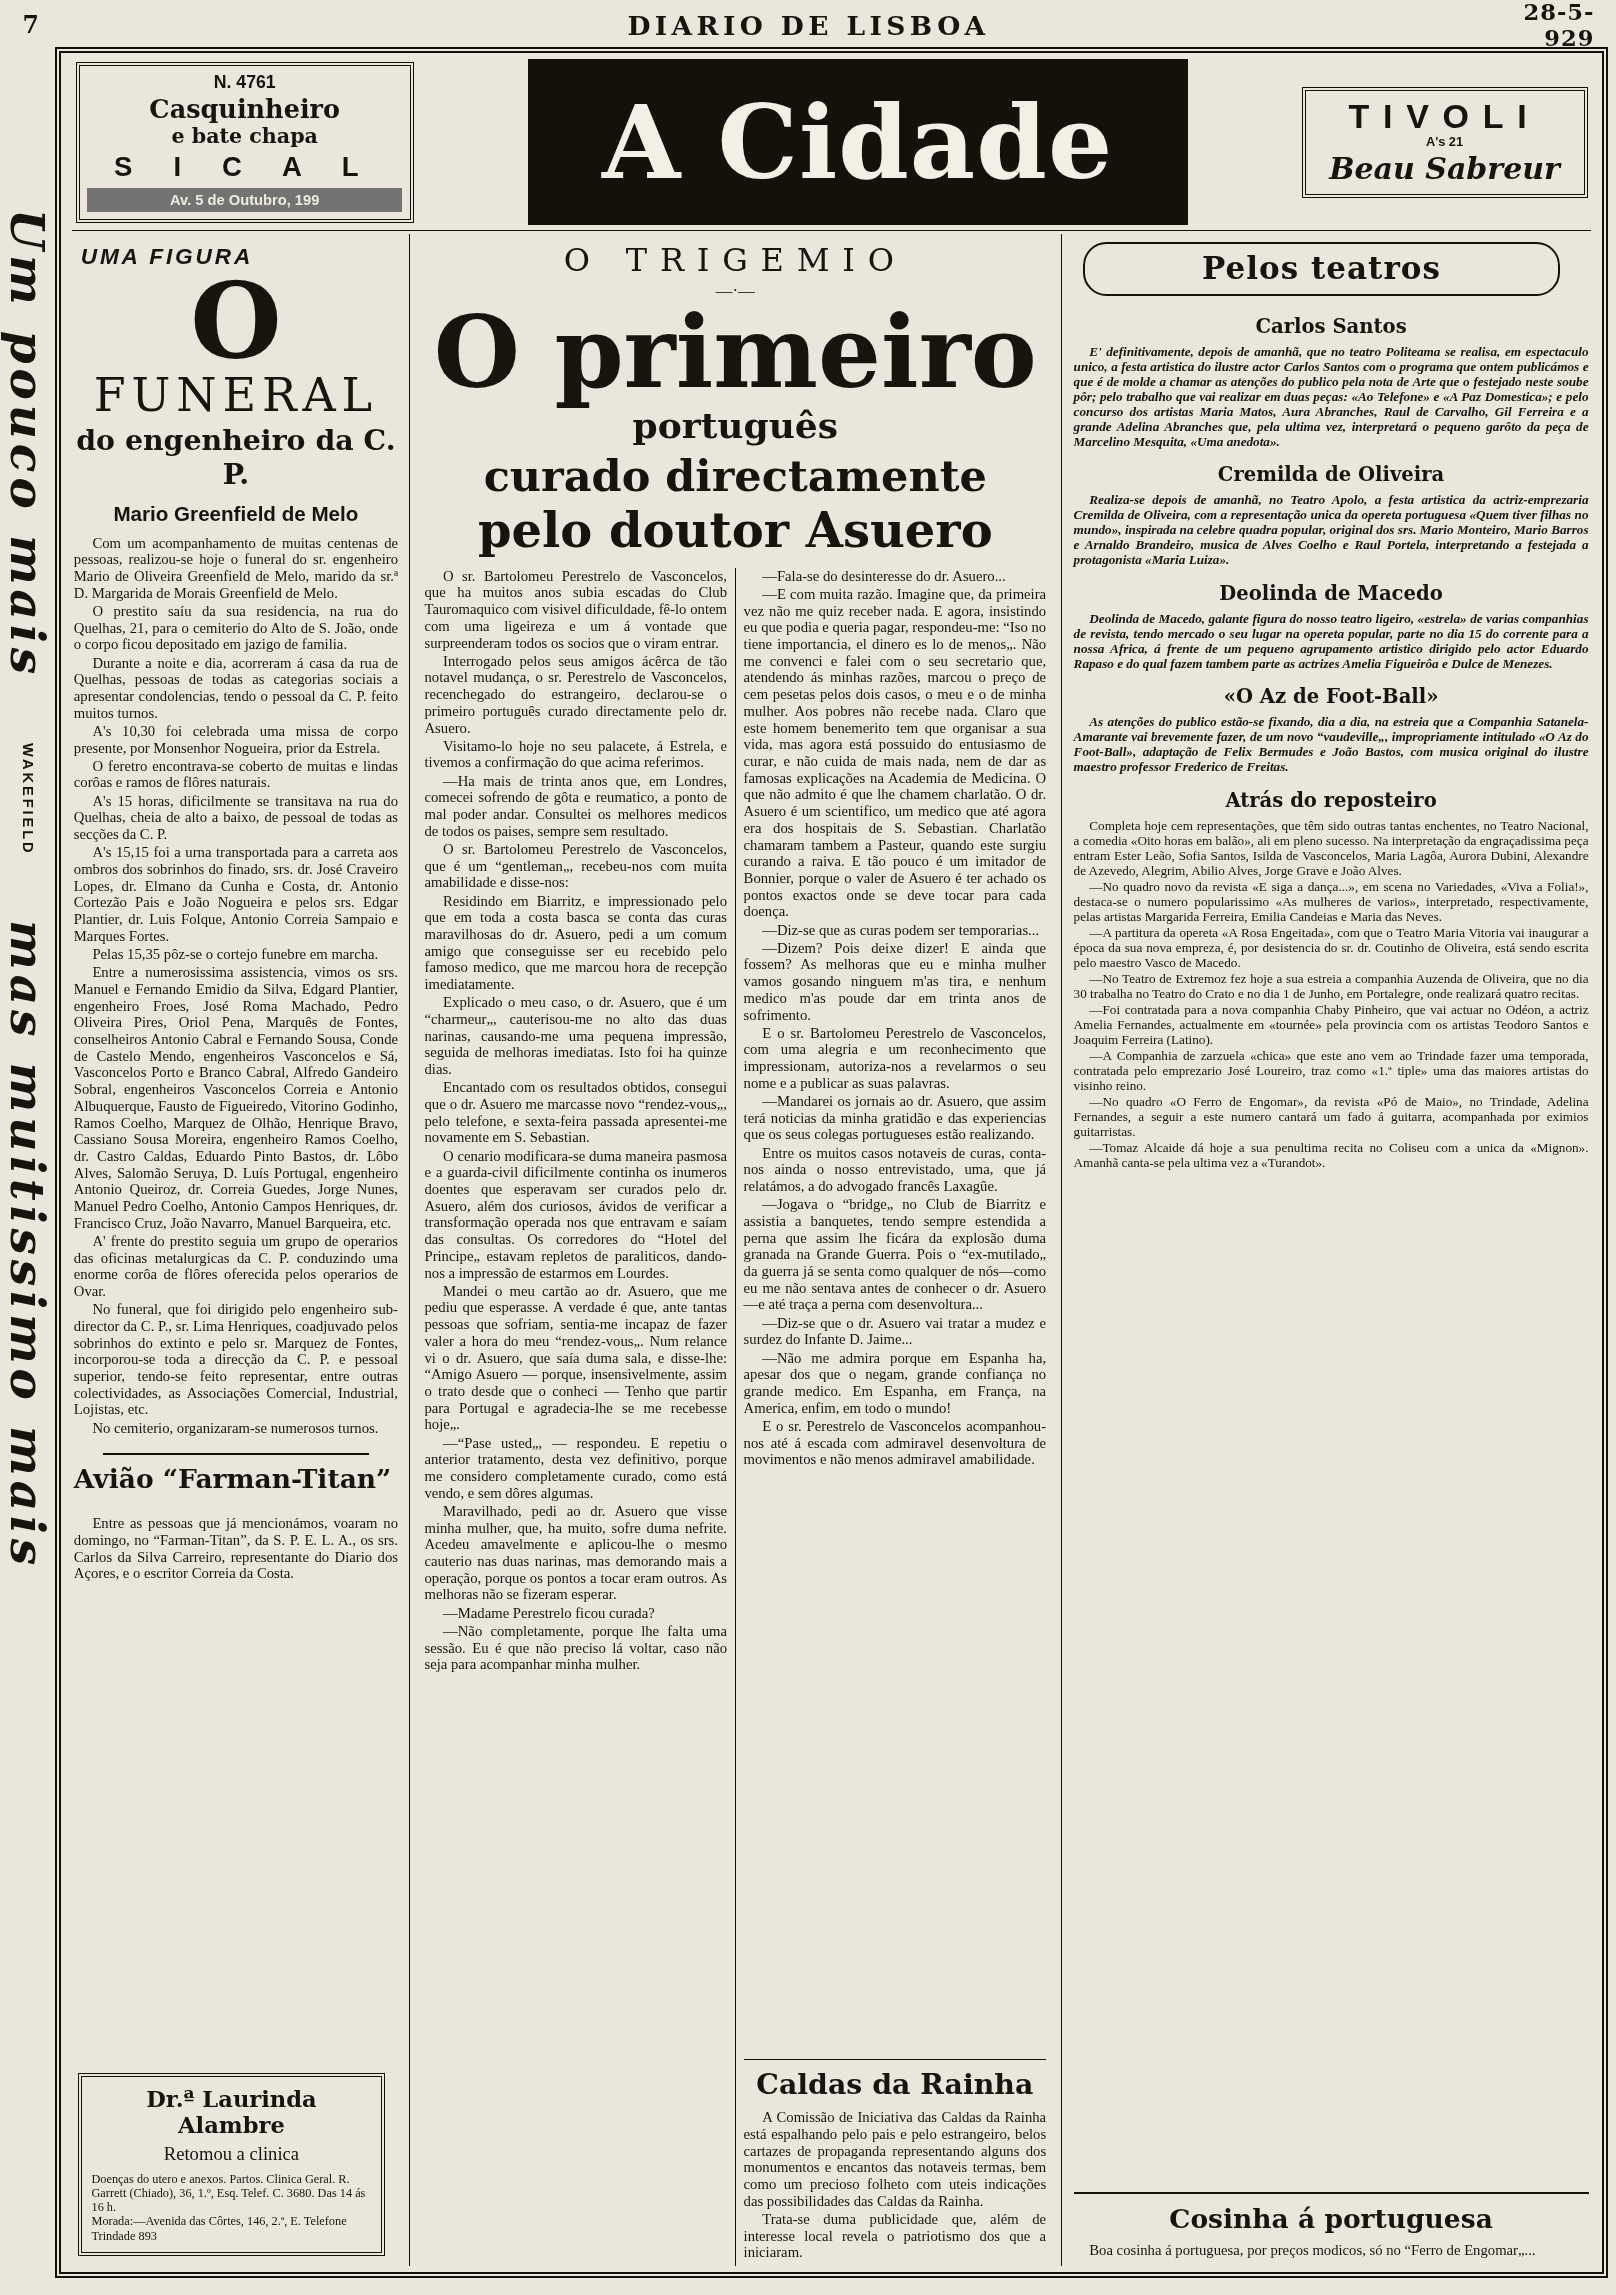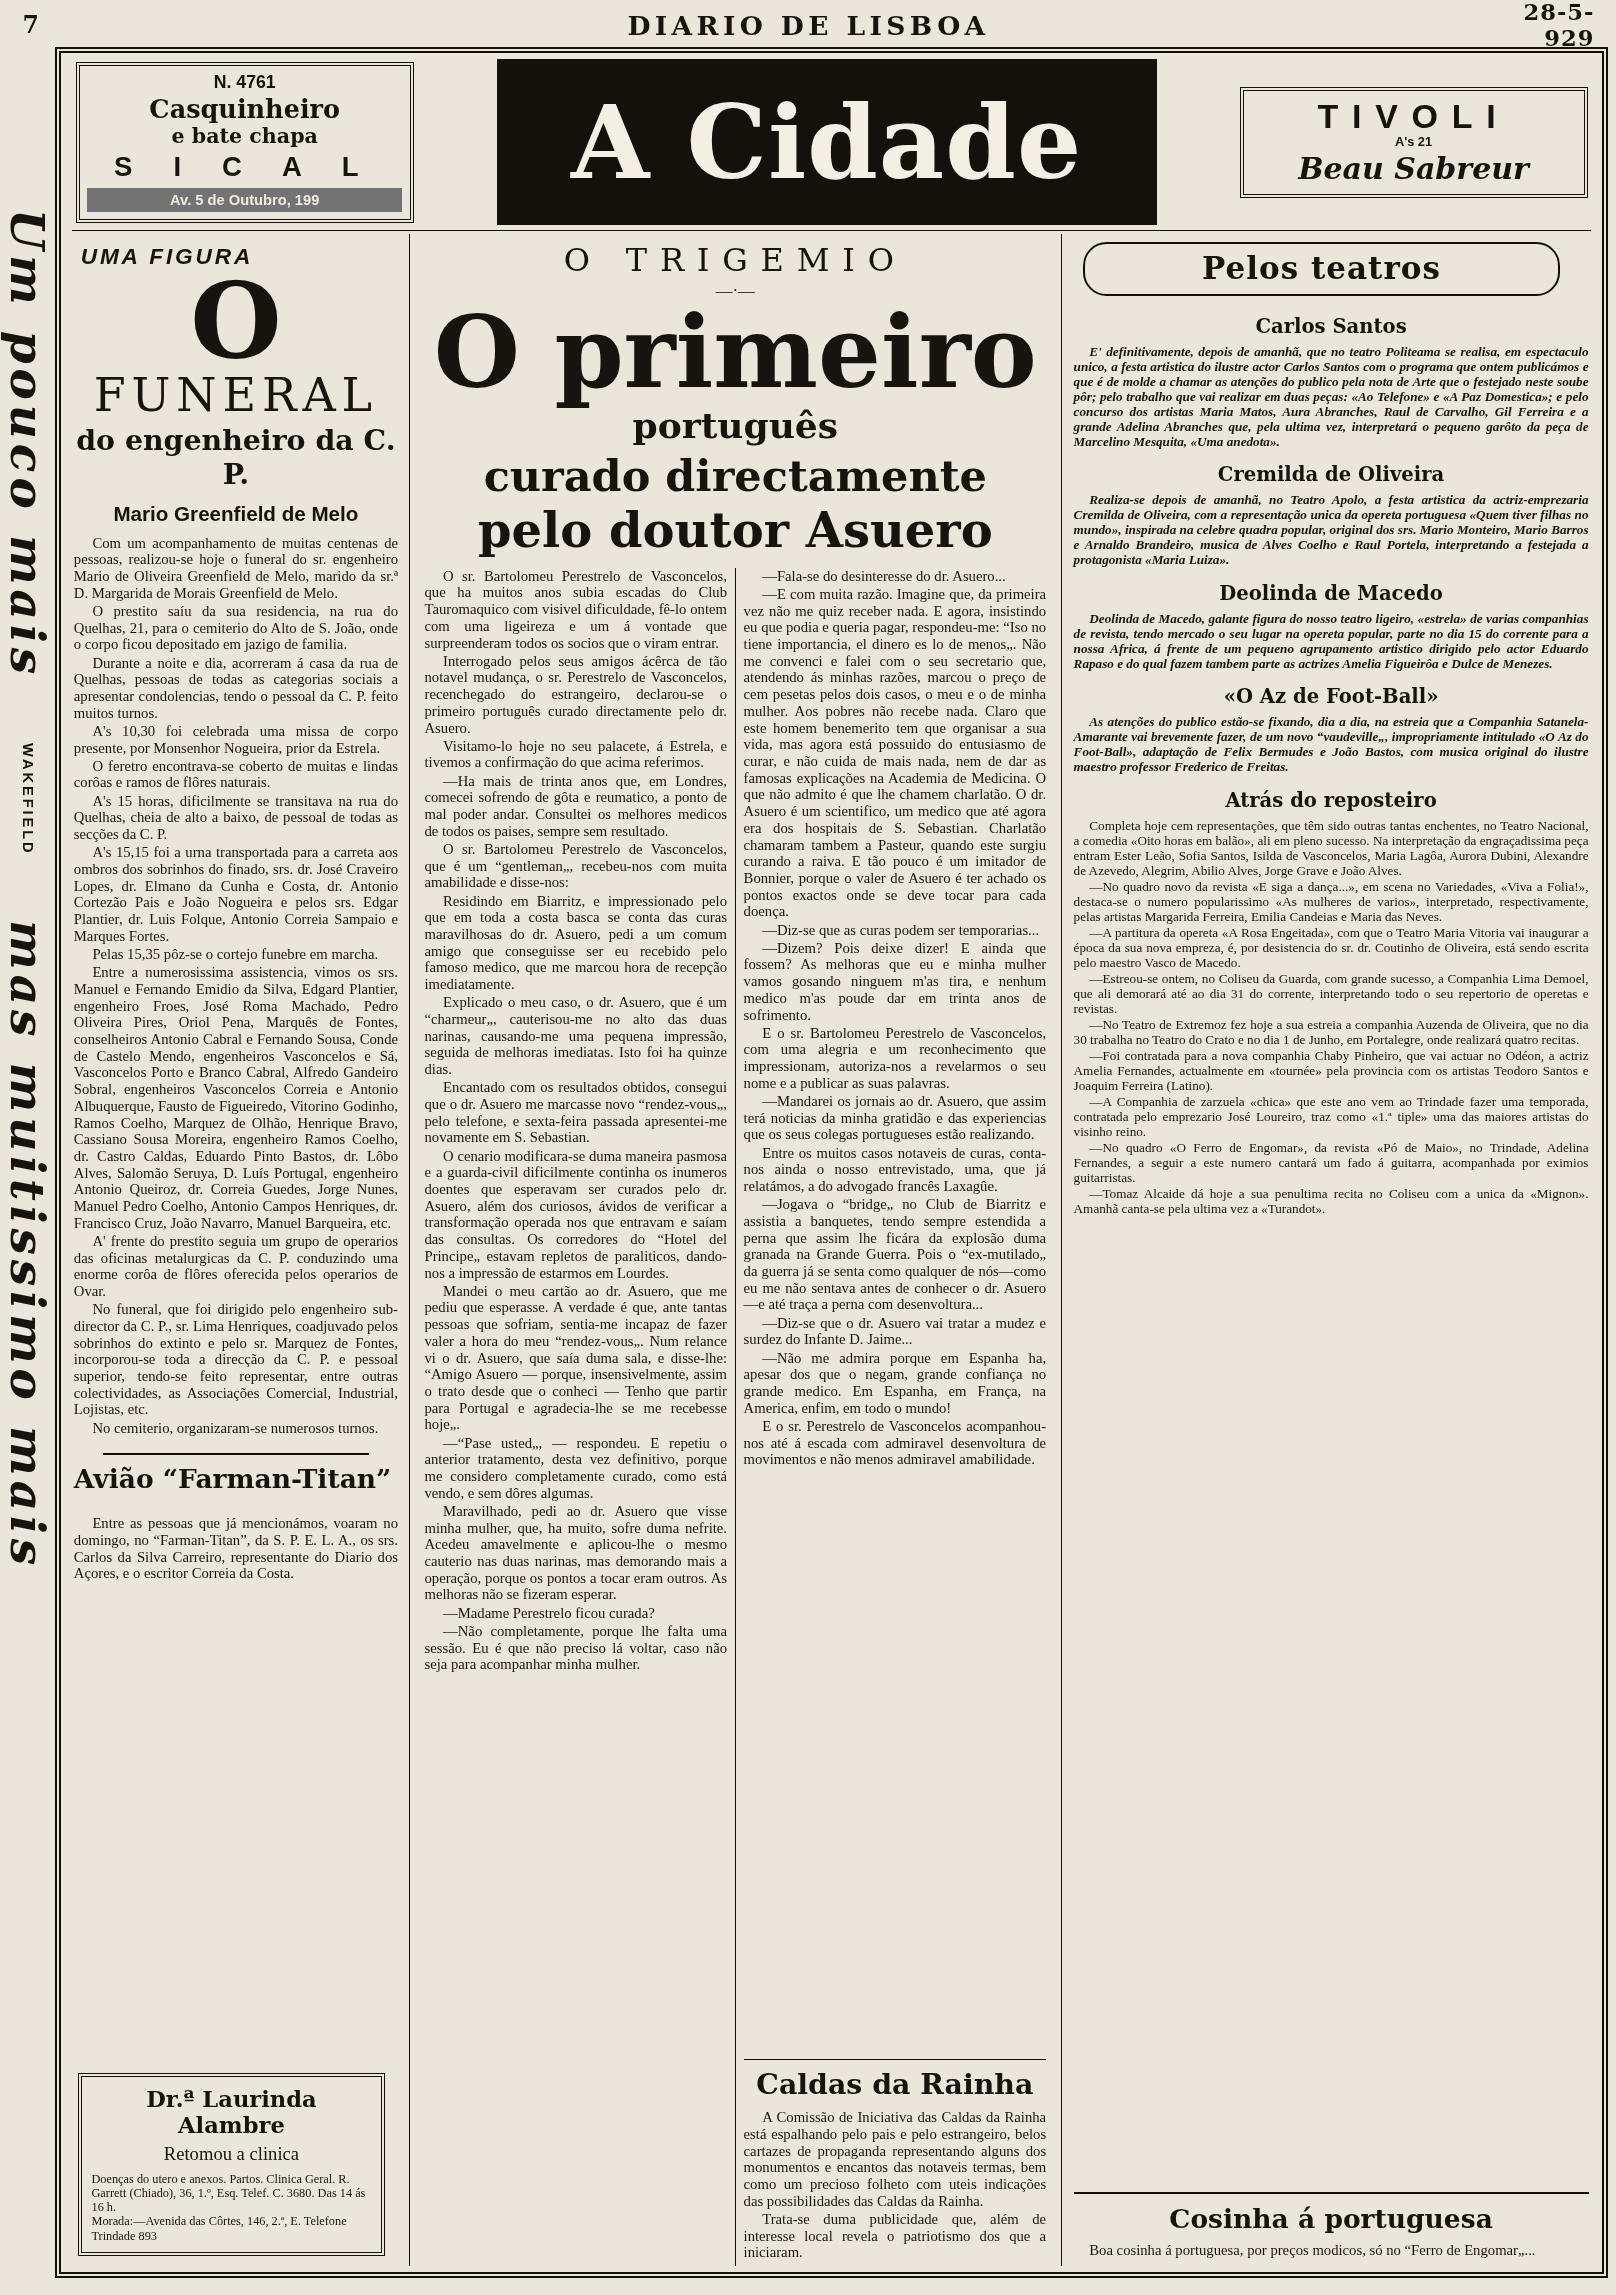--- a/index.html
+++ b/index.html
@@ -50,21 +50,21 @@
   .sical-l2   { font:700 20.6px "DejaVu Serif", serif; }
   .sical-name { font:700 27.5px "Liberation Sans", sans-serif; letter-spacing:16.7px; margin:3.9px 0 4.9px; }
   .sical-addr { background:#737373; color:#efebe0; font:700 14.7px "Liberation Sans", sans-serif; padding:3.9px 2.9px; }
 
   .masthead {
     width:660px; height:166px; background:#14110b; color:#f3efe5;
     display:flex; align-items:center; justify-content:center;
   }
   .masthead-text { font:700 101px "DejaVu Serif", serif; line-height:1; letter-spacing:1px; }
 
-  .tivoli { width:348px; padding:6.9px 8.8px 7.8px; }
+  .tivoli { width:286px; padding:6.9px 8.8px 7.8px; }
   .tivoli-name { font:700 34px "Liberation Sans", sans-serif; letter-spacing:13.7px; }
   .tivoli-time { font:700 12.8px "Liberation Sans", sans-serif; margin-top:-2.9px; }
   .tivoli-show { font:italic 700 30px "DejaVu Serif", serif; margin-top:2.9px; }
 
   
   .columns { flex:1; display:flex; min-height:0; }
   .col { min-height:100%; }
   .col-left  { flex:0 0 338px;  padding:2.9px 10.8px 3.9px 2px; border-right:1.5px solid #14110b; display:flex; flex-direction:column; }
   .col-center{ flex:0 0 652px; padding:0 6.9px; border-right:1.5px solid #14110b; display:flex; flex-direction:column; }
   .col-right { flex:1; padding:4.9px 2.9px 3.9px 11.8px; display:flex; flex-direction:column; }
@@ -273,21 +273,20 @@
                 <p>As atenções do publico estão-se fixando, dia a dia, na estreia que a Companhia Satanela-Amarante vai brevemente fazer, de um novo “vaudeville„, impropriamente intitulado «O Az do Foot-Ball», adaptação de Felix Bermudes e João Bastos, com musica original do ilustre maestro professor Frederico de Freitas.</p>
               </div>
           </div>
 
           <div class="t-section">
             <h3>Atrás do reposteiro</h3>
             <div class="t-body">
                 <p>Completa hoje cem representações, que têm sido outras tantas enchentes, no Teatro Nacional, a comedia «Oito horas em balão», ali em pleno sucesso. Na interpretação da engraçadissima peça entram Ester Leão, Sofia Santos, Isilda de Vasconcelos, Maria Lagôa, Aurora Dubini, Alexandre de Azevedo, Alegrim, Abilio Alves, Jorge Grave e João Alves.</p>
                 <p>—No quadro novo da revista «E siga a dança...», em scena no Variedades, «Viva a Folia!», destaca-se o numero popularissimo «As mulheres de varios», interpretado, respectivamente, pelas artistas Margarida Ferreira, Emilia Candeias e Maria das Neves.</p>
                 <p>—A partitura da opereta «A Rosa Engeitada», com que o Teatro Maria Vitoria vai inaugurar a época da sua nova empreza, é, por desistencia do sr. dr. Coutinho de Oliveira, está sendo escrita pelo maestro Vasco de Macedo.</p>
-                <p>—Estreou-se ontem, no Coliseu da Guarda, com grande sucesso, a Companhia Lima Demoel, que ali demorará até ao dia 31 do corrente, interpretando todo o seu repertorio de operetas e revistas.</p>
                 <p>—No Teatro de Extremoz fez hoje a sua estreia a companhia Auzenda de Oliveira, que no dia 30 trabalha no Teatro do Crato e no dia 1 de Junho, em Portalegre, onde realizará quatro recitas.</p>
                 <p>—Foi contratada para a nova companhia Chaby Pinheiro, que vai actuar no Odéon, a actriz Amelia Fernandes, actualmente em «tournée» pela provincia com os artistas Teodoro Santos e Joaquim Ferreira (Latino).</p>
                 <p>—A Companhia de zarzuela «chica» que este ano vem ao Trindade fazer uma temporada, contratada pelo emprezario José Loureiro, traz como «1.ª tiple» uma das maiores artistas do visinho reino.</p>
                 <p>—No quadro «O Ferro de Engomar», da revista «Pó de Maio», no Trindade, Adelina Fernandes, a seguir a este numero cantará um fado á guitarra, acompanhada por eximios guitarristas.</p>
                 <p>—Tomaz Alcaide dá hoje a sua penultima recita no Coliseu com a unica da «Mignon». Amanhã canta-se pela ultima vez a «Turandot».</p>
               </div>
           </div>
 
           <div class="cosinha">
             <h3>Cosinha á portuguesa</h3>

